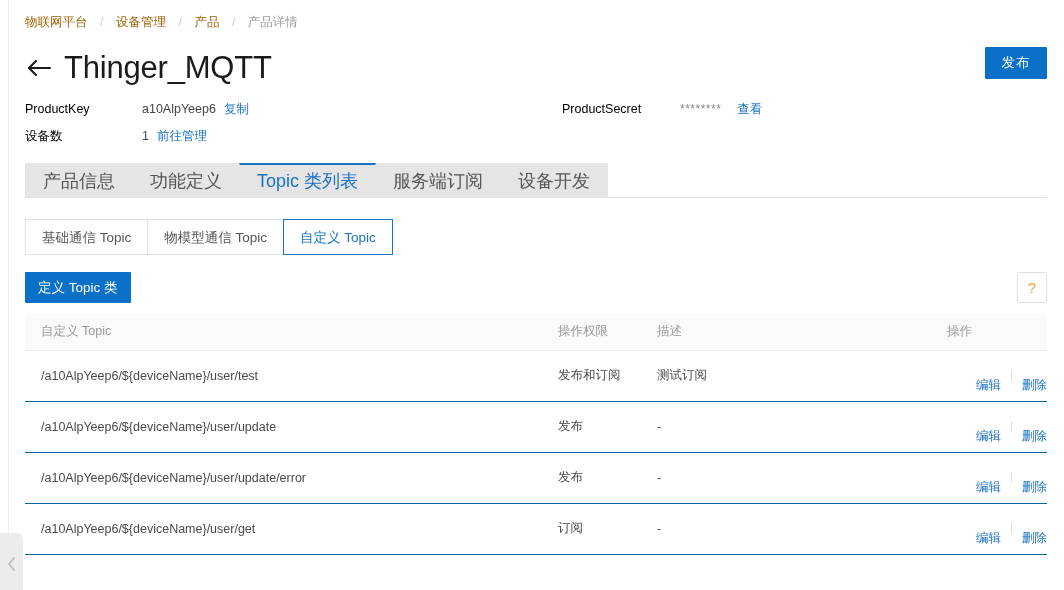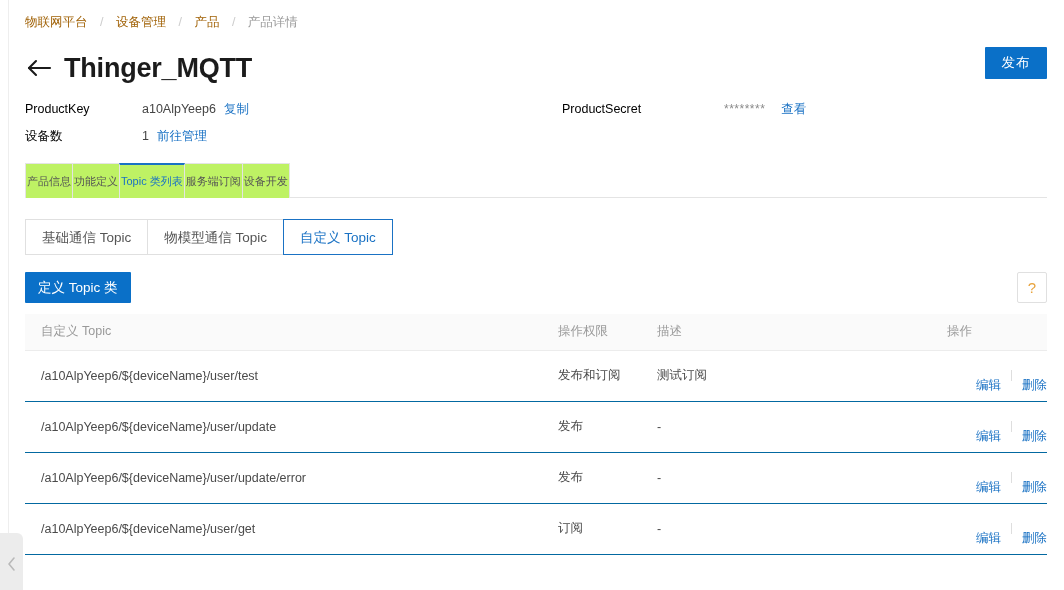--- a/index.html
+++ b/index.html
@@ -67,22 +67,22 @@
     align-items: center;
     height: 36px;
   }
   .back-arrow {
     width: 28px; height: 28px;
     display: flex; align-items: center; justify-content: center;
     cursor: pointer;
     margin-right: 11px;
   }
   .page-title {
-    font-size: 27px;
-    font-weight: bold;
+    font-size: 31px;
+    font-weight: normal;
     color: #1b1b1b;
     letter-spacing: -0.2px;
     line-height: 32px;
     white-space: nowrap;
   }
 
   .publish-btn {
     position: absolute;
     right: 17px; top: 47px;
     width: 62px; height: 32px;
@@ -111,21 +111,21 @@
   .meta-label {
     width: 117px;
     color: #000000;
     flex: 0 0 117px;
     white-space: nowrap;
   }
   .meta-value {
     color: #444444;
     white-space: nowrap;
   }
-  .meta-col2 { position: absolute; left: 537px; top: 0; display: flex; align-items: baseline; gap: 44px; }
+  .meta-col2 { position: absolute; left: 537px; top: 0; display: flex; align-items: baseline; }
   .meta-col2 .meta-label { width: 118px; flex: 0 0 118px; }
   .secret-dots {
     color: #8a8a8a;
     letter-spacing: 0.5px;
     font-size: 12px;
     margin-right: 8px;
   }
   .link {
     color: #1a72c4;
     cursor: pointer;
@@ -139,25 +139,25 @@
     position: absolute;
     left: 25px; top: 163px;
     display: flex;
     border-bottom: 1px solid #e4e4e4;
     width: 1022px;
     height: 35px;
   }
   .tab {
     border: 1px solid #e4e4e4;
     border-bottom: none;
-    background: #bef264;
-    padding: 0 1px;
+    background: #e5e5e5;
+    padding: 0 17px;
     height: 35px;
     line-height: 34px;
-    font-size: 11px;
+    font-size: 18px;
     color: #555555;
     cursor: pointer;
     margin-right: -1px;
     white-space: nowrap;
     position: relative;
   }
   .tab.active {
     color: #1a72c4;
     z-index: 2;
     border-top: 2px solid #1a72c4;

